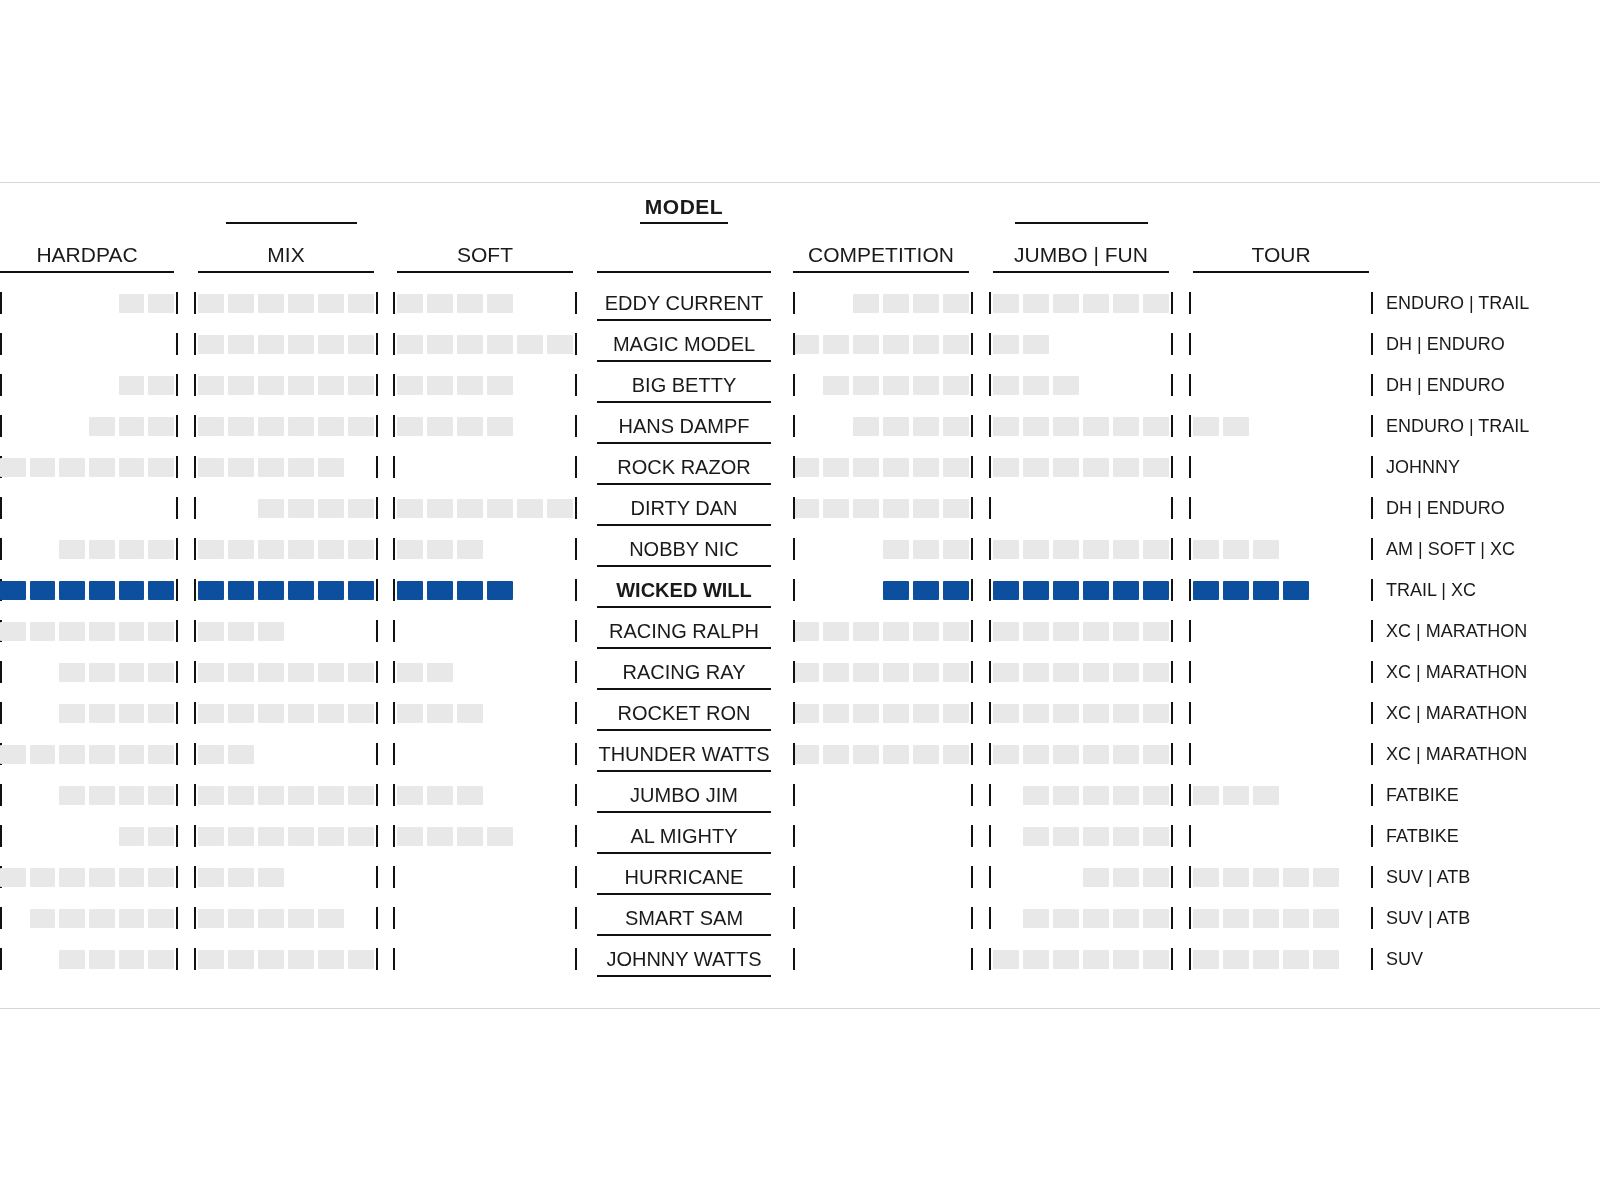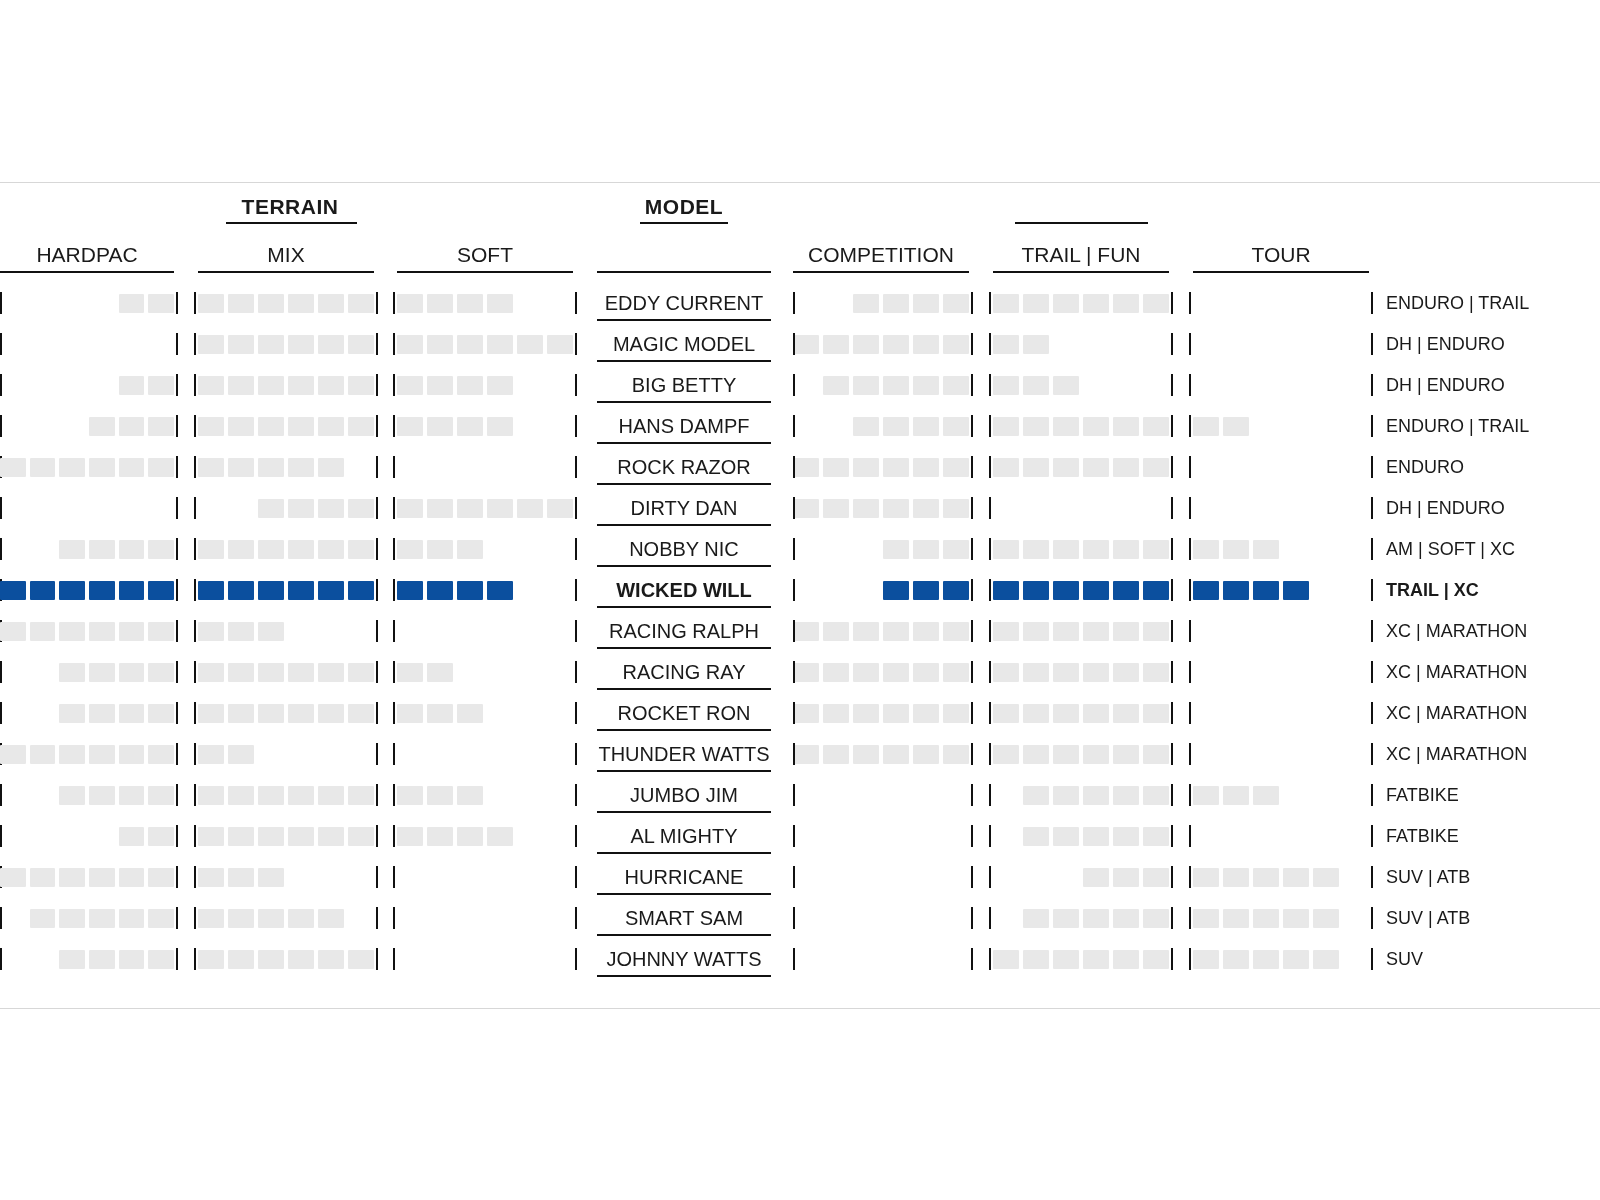--- a/index.html
+++ b/index.html
@@ -38,40 +38,39 @@
     position:absolute;left:597px;width:174px;
     text-align:center;font-size:20px;line-height:30px;
     color:#1a1a1a;
   }
   .model-name.hl{font-weight:bold;}
   .model-rule{position:absolute;left:597px;width:174px;height:1.5px;background:#111;top:31px;}
   .purpose-label{
     position:absolute;left:1386px;
     font-size:18px;line-height:30px;white-space:nowrap;
   }
-  .purpose-label.hl{font-weight:bold;}
+  .purpose-label.hl{font-weight:normal;}
 
   
   .tick{position:absolute;width:2px;height:22px;background:#111;top:4px;}
 
   
   .blk{position:absolute;height:19px;top:6px;background:#e8e8e8;border-radius:1px;}
   .blk.on{background:#0b4f9e;}
 
   .hl-row .blk.on{background:#0b4f9e;}
 </style>
 </head>
 <body>
 
 <div class="sheet">
 
   <div class="rule top"></div>
   <div class="rule bottom"></div>
 
-  <div class="grp-title" style="left:0px;top:195px;width:580px;">TERRAIN</div>
   <div class="grp-underline" style="left:226px;top:222px;width:131px;"></div>
 
   <div class="grp-title" style="left:597px;top:195px;width:174px;">MODEL</div>
   <div class="grp-underline" style="left:640px;top:222px;width:88px;"></div>
 
   <div class="grp-underline" style="left:1015px;top:222px;width:133px;"></div>
 
   <div class="sub-title" style="left:0px;top:243px;width:174px;">HARDPAC</div>
   <div class="sub-underline" style="left:0px;top:271px;width:174px;"></div>
 
@@ -79,21 +78,21 @@
   <div class="sub-underline" style="left:198px;top:271px;width:176px;"></div>
 
   <div class="sub-title" style="left:397px;top:243px;width:176px;">SOFT</div>
   <div class="sub-underline" style="left:397px;top:271px;width:176px;"></div>
 
   <div class="sub-underline" style="left:597px;top:271px;width:174px;"></div>
 
   <div class="sub-title" style="left:793px;top:243px;width:176px;">COMPETITION</div>
   <div class="sub-underline" style="left:793px;top:271px;width:176px;"></div>
 
-  <div class="sub-title" style="left:993px;top:243px;width:176px;">TRAIL | FUN</div>
+  <div class="sub-title" style="left:993px;top:243px;width:176px;">JUMBO | FUN</div>
   <div class="sub-underline" style="left:993px;top:271px;width:176px;"></div>
 
   <div class="sub-title" style="left:1193px;top:243px;width:176px;">TOUR</div>
   <div class="sub-underline" style="left:1193px;top:271px;width:176px;"></div>
 
   <div id="rows">
       <div class="row" style="top: 288px;">
         <div class="tick" style="left: 0px;"></div>
         <div class="blk" style="left: 118.667px; width: 25.6667px;"></div>
         <div class="blk" style="left: 148.333px; width: 25.6667px;"></div>
@@ -279,21 +278,21 @@
         <div class="blk" style="left: 1083px; width: 26px;"></div>
         <div class="blk" style="left: 1113px; width: 26px;"></div>
         <div class="blk" style="left: 1143px; width: 26px;"></div>
         <div class="tick" style="left: 1171px;"></div>
         <div class="tick" style="left: 989px;"></div>
         <div class="tick" style="left: 1371px;"></div>
         <div class="tick" style="left: 1189px;"></div>
         <div class="tick" style="left: 793px;"></div>
         <div class="model-name">ROCK RAZOR</div>
         <div class="model-rule"></div>
-        <div class="purpose-label">ENDURO</div>
+        <div class="purpose-label">JOHNNY</div>
       </div>
       <div class="row" style="top: 493px;">
         <div class="tick" style="left: 0px;"></div>
         <div class="tick" style="left: 176px;"></div>
         <div class="blk" style="left: 258px; width: 26px;"></div>
         <div class="blk" style="left: 288px; width: 26px;"></div>
         <div class="blk" style="left: 318px; width: 26px;"></div>
         <div class="blk" style="left: 348px; width: 26px;"></div>
         <div class="tick" style="left: 376px;"></div>
         <div class="tick" style="left: 194px;"></div>

